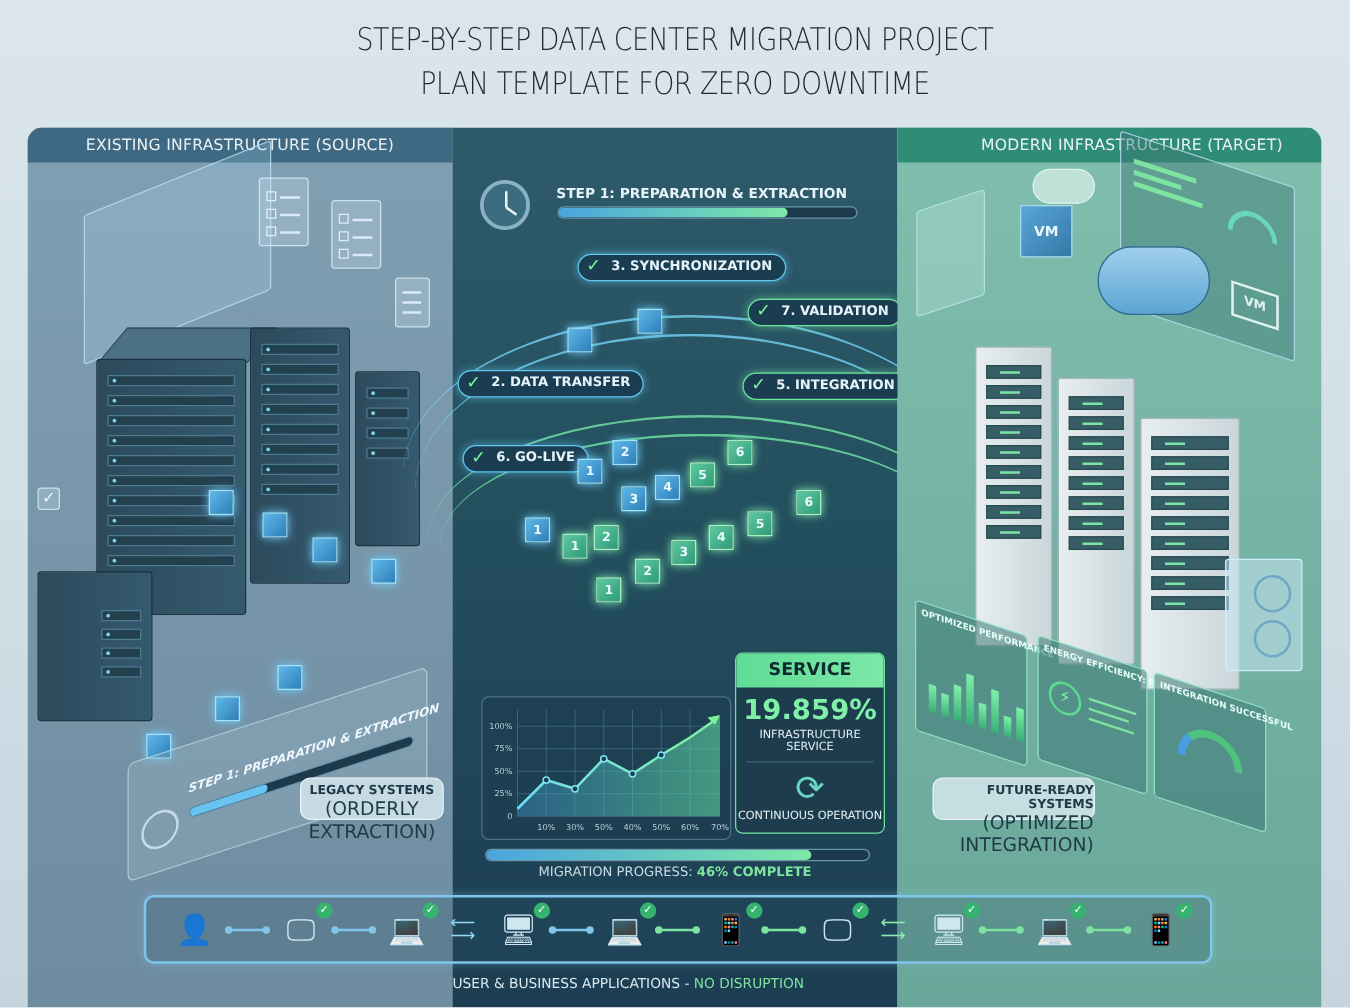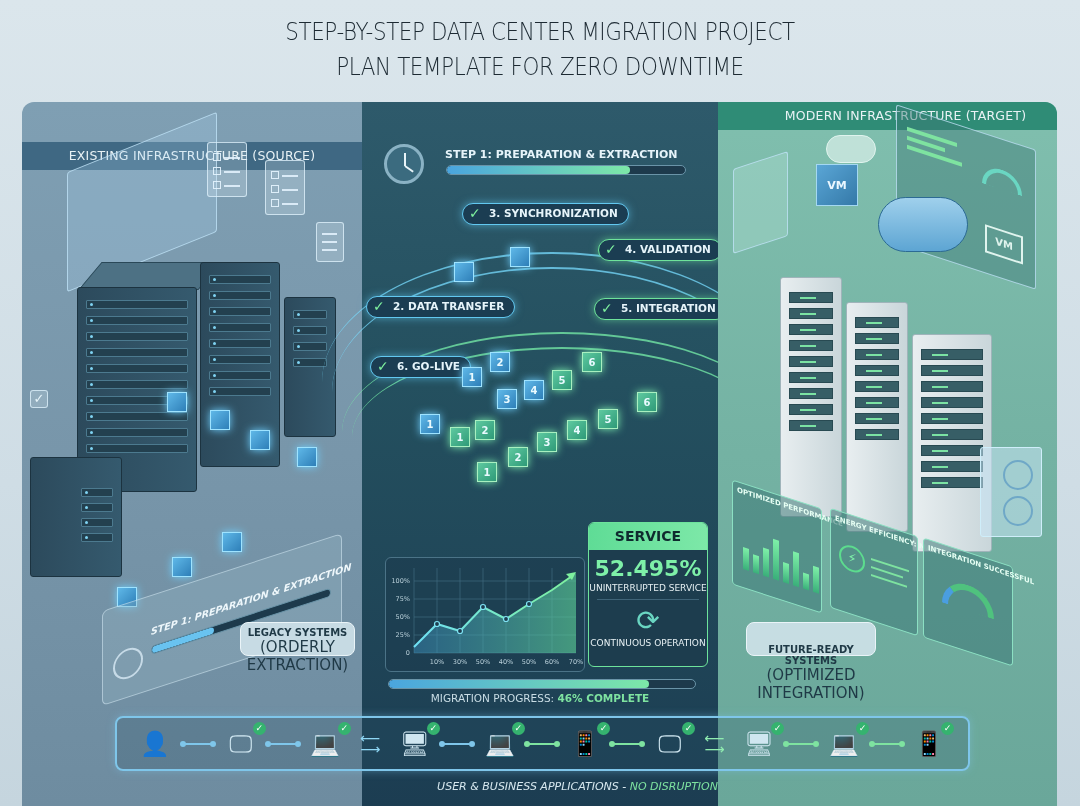--- a/index.html
+++ b/index.html
@@ -22,21 +22,21 @@
   }
   .col { position: absolute; top: 0; height: 100%; }
   .col.source { left: 0; width: 340px; background: linear-gradient(180deg,#7f9fb3 0%,#7896aa 50%,#6e8ca0 100%); }
   .col.path { left: 340px; width: 356px; background: linear-gradient(180deg,#2e5a6b 0%,#24505f 40%,#1c3d52 100%); }
   .col.target { left: 696px; width: 375px; background: linear-gradient(180deg,#80bfae 0%,#74b2a3 50%,#6aa79a 100%); }
   .col-head {
     position: absolute; top: 0; left: 0; width: 100%; height: 28px;
     text-align: center; font-size: 12.5px; line-height: 28px; color: #e8f2f5;
     letter-spacing: 0.2px;
   }
-  .col.source .col-head { background: #3f6883; margin-top: 40px; }
+  .col.source .col-head { background: #3f6883; }
   .col.path .col-head { background: #1f4258; border-left: 1px solid #6a8fa5; border-right: 1px solid #6a8fa5; }
   .col.target .col-head { background: #2f8c76; }
 
   .abs { position: absolute; }
   
   .rack { position: absolute; background: linear-gradient(90deg,#2c4a5c,#355a6e); border: 1px solid #1c3340; border-radius: 3px; }
   .rack .slot { position: absolute; left: 8px; right: 8px; height: 9px; background: #23404f; border: 1px solid #4c7a8f; border-radius: 1px; }
   .rack .slot::after { content:""; position:absolute; left:3px; top:2px; width:3px; height:3px; background:#7fd3f2; border-radius:50%; }
   .rack-top { position: absolute; background: #4d7184; transform: skewX(-40deg); border: 1px solid #2a4858; }
   .wrack { position: absolute; background: linear-gradient(90deg,#e8eef0,#c9d6da); border: 1px solid #9fb4ba; border-radius: 3px; }
@@ -96,21 +96,21 @@
     display: flex; align-items: center; justify-content: space-around; padding: 0 14px;
   }
   .appbar .item { position: relative; width: 46px; height: 34px; display:flex; align-items:center; justify-content:center; color: #cfe6f0; font-size: 24px; }
   .appbar .ok { position: absolute; top: -5px; right: -2px; width: 13px; height: 13px; border-radius: 50%; background: #35b36f; color: #fff; font-size: 9px; line-height: 13px; text-align: center; }
   .appbar .link { width: 32px; height: 2px; background: #7fc6ea; position: relative; }
   .appbar .link.g { background: #7ee3a0; }
   .appbar .link::before, .appbar .link::after { content:""; position:absolute; top:-2px; width:6px; height:6px; border-radius:50%; background: inherit; }
   .appbar .link::before { left:-2px; } .appbar .link::after { right:-2px; }
   .appbar .xfer { color: #8fd7f5; font-size: 14px; line-height: 11px; text-align: center; width: 36px; }
   .appbar .xfer.g { color: #8fecb0; }
-  .footer-cap { position: absolute; left: 340px; top: 678px; width: 356px; text-align: right; font-size: 11px; color: #d7e8ef; font-style: italic; }
+  .footer-cap { position: absolute; left: 340px; top: 678px; width: 356px; text-align: left; font-size: 11px; color: #d7e8ef; }
   .footer-cap .hl { color: #7ee3a0; }
 </style>
 </head>
 <body>
 
 <div class="title">
   <span class="line">STEP-BY-STEP DATA CENTER MIGRATION PROJECT</span>
   <span class="line">PLAN TEMPLATE FOR ZERO DOWNTIME</span>
 </div>
 
@@ -213,21 +213,21 @@
 
     <div class="stream" style="left:-40px;top:150px;width:460px;height:260px;"></div>
     <div class="stream" style="left:-30px;top:165px;width:440px;height:250px;"></div>
     <div class="stream g" style="left:-20px;top:230px;width:440px;height:200px;"></div>
     <div class="stream g" style="left:-10px;top:245px;width:420px;height:180px;"></div>
 
     <div class="step-pill" style="left:100px;top:101px;">
       <span class="chk">✓</span><span>3. SYNCHRONIZATION</span>
     </div>
     <div class="step-pill g" style="left:236px;top:137px;">
-      <span class="chk">✓</span><span>4. VALIDATION</span>
+      <span class="chk">✓</span><span>7. VALIDATION</span>
     </div>
     <div class="step-pill" style="left:4px;top:194px;">
       <span class="chk">✓</span><span>2. DATA TRANSFER</span>
     </div>
     <div class="step-pill g" style="left:232px;top:196px;">
       <span class="chk">✓</span><span>5. INTEGRATION</span>
     </div>
     <div class="step-pill" style="left:8px;top:254px;">
       <span class="chk">✓</span><span>6. GO-LIVE</span>
     </div>
@@ -300,22 +300,22 @@
           <text x="120" y="106">40%</text>
             <text x="143" y="106">50%</text>
             <text x="166" y="106">60%</text>
           <text x="190" y="106">70%</text>
         </g>
       </svg>
     </div>
 
     <div class="card uptime">
       <div class="hd">SERVICE</div>
-      <div class="big">52.495%</div>
-      <div class="sub">UNINTERRUPTED SERVICE</div>
+      <div class="big">19.859%</div>
+      <div class="sub">INFRASTRUCTURE SERVICE</div>
       <div class="sep"></div>
       <div class="cyc">⟳</div>
       <div class="sub2">CONTINUOUS OPERATION</div>
     </div>
 
     <div class="progress" style="left:26px;top:577px;width:308px;height:10px;">
       <div class="fill" style="width:85%;"></div>
     </div>
     <div class="abs" style="left:0;top:590px;width:356px;text-align:center;font-size:10.5px;color:#c9dde5;">
       <span>MIGRATION PROGRESS: </span><span style="color:#7ee3a0;font-weight:bold;">46% COMPLETE</span>
@@ -395,21 +395,21 @@
       <div class="ph" style="left:4px;top:4px;font-size:7px;">ENERGY EFFICIENCY: MAX</div>
       <div class="abs" style="left:8px;top:30px;width:26px;height:26px;border-radius:50%;border:2.5px solid #5cdc8e;color:#7ef0a8;text-align:center;line-height:22px;font-size:13px;">⚡</div>
       <div class="abs" style="left:40px;top:36px;width:38px;height:2px;background:#7ee3a0"></div>
       <div class="abs" style="left:40px;top:44px;width:32px;height:2px;background:#7ee3a0"></div>
       <div class="abs" style="left:40px;top:52px;width:36px;height:2px;background:#7ee3a0"></div>
     </div>
     <div class="panel-tilt" style="left:205px;top:450px;width:90px;height:100px;transform:skewY(18deg);">
       <div class="ph" style="left:4px;top:4px;font-size:7px;">INTEGRATION SUCCESSFUL</div>
       <div class="abs" style="left:18px;top:32px;width:52px;height:26px;border:6px solid #4fc27e;border-left-color:#4a9ee0;border-bottom:none;border-radius:26px 26px 0 0;"></div>
     </div>
-    <div class="bubble" style="left:28px;top:520px;width:130px;height:34px;padding-top:21px;">
+    <div class="bubble" style="left:28px;top:520px;width:130px;height:34px;padding-top:4px;text-align:right;">
       <div class="l1">FUTURE-READY SYSTEMS</div>
       <div class="l2">(OPTIMIZED INTEGRATION)</div>
     </div>
   </div>
 
   <div class="appbar">
     <div class="item">👤</div>
     <div class="link"></div>
     <div class="item">🖵<span class="ok">✓</span></div>
     <div class="link"></div>

